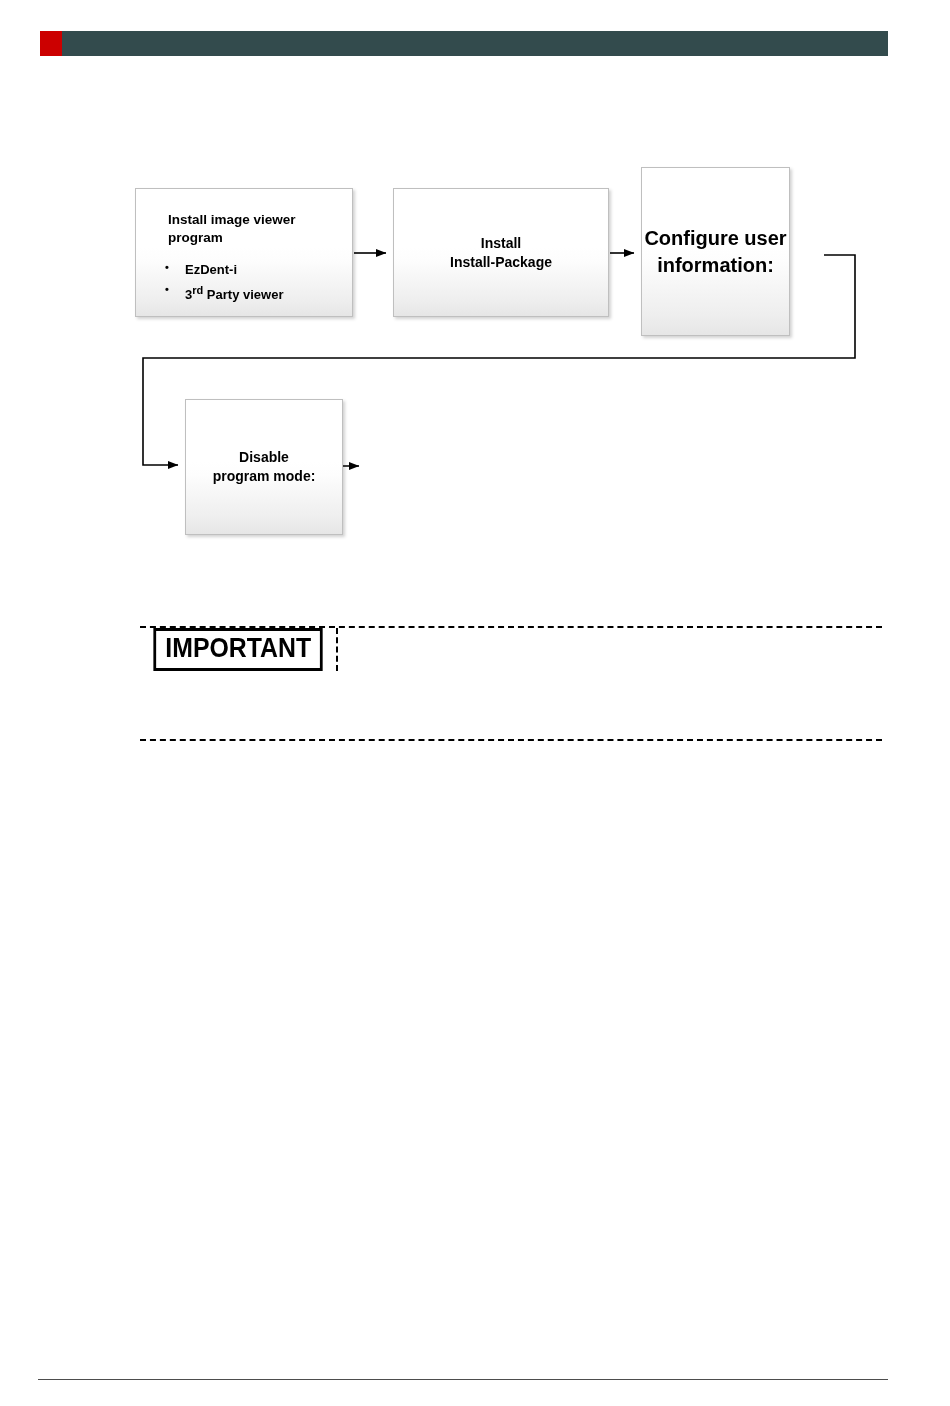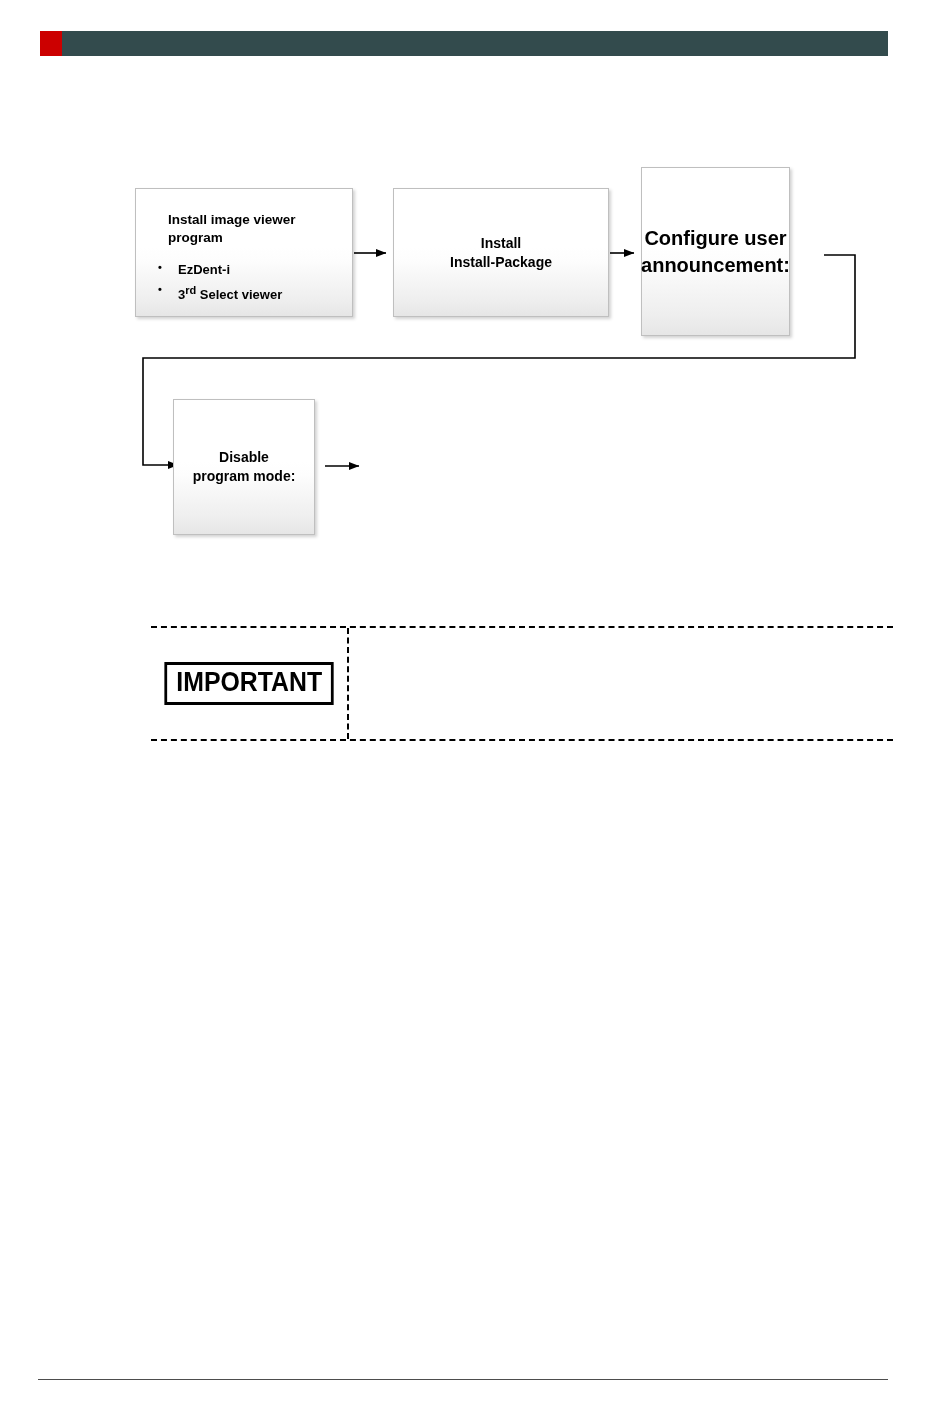--- a/index.html
+++ b/index.html
@@ -80,36 +80,36 @@
   }
   #node-install-package {
     left: 393px; top: 188px; width: 216px; height: 129px;
     font-size: 14px;
   }
   #node-configure-user {
     left: 641px; top: 167px; width: 149px; height: 169px;
     font-size: 20px;
   }
   #node-disable-packing {
-    left: 173px; top: 399px; width: 142px; height: 136px;
+    left: 185px; top: 399px; width: 158px; height: 136px;
     font-size: 14px;
   }
   #node-select-announcement {
     left: 366px; top: 398px; width: 142px; height: 139px;
     font-size: 14px;
   }
 
   .node-title {
     font-size: 13.5px;
     font-weight: bold;
     margin: 0 0 14px 20px;
   }
   .bullet-list {
     list-style: none;
-    margin: 4px;
+    margin: 11px;
     padding: 0;
   }
   .bullet-list li {
     position: relative;
     padding-left: 26px;
     margin-bottom: 4px;
     font-size: 13px;
     font-weight: bold;
   }
   .bullet-list li::before {
@@ -122,29 +122,29 @@
   .sup {
     font-size: 11px;
     vertical-align: super;
     font-weight: bold;
   }
   .stack-line { display: block; }
 
   
   #important-callout {
     position: absolute;
-    left: 151px;
+    left: 140px;
     top: 626px;
     width: 742px;
     height: 115px;
     box-sizing: border-box;
     border-top: 2px dashed #000000;
     border-bottom: 2px dashed #000000;
     display: flex;
-    flex-direction: row;
+    flex-direction: column;
   }
   #important-label-cell {
     width: 198px;
     box-sizing: border-box;
     border-right: 2px dashed #000000;
     display: flex;
     align-items: center;
     justify-content: center;
   }
   #important-badge {
@@ -199,35 +199,35 @@
 
     <polyline points="824,255 855,255 855,358 143,358 143,465 178,465" fill="none" stroke="#000000" stroke-width="1.6" marker-end="url(#arrowhead)"></polyline>
 
     <line x1="325" y1="466" x2="359" y2="466" stroke="#000000" stroke-width="1.6" marker-end="url(#arrowhead)"></line>
   </svg>
 
   <div class="node" id="node-install-viewer">
     <div class="node-title">Install image viewer program</div>
     <ul class="bullet-list">
       <li><span>EzDent-i</span></li>
-      <li><span>3</span><span class="sup">rd</span><span> Select viewer</span></li>
+      <li><span>3</span><span class="sup">rd</span><span> Party viewer</span></li>
     </ul>
   </div>
 
   <div class="node centered" id="node-install-package">
     <div>
       <span class="stack-line">Install</span>
       <span class="stack-line">Install-Package</span>
     </div>
   </div>
 
   <div class="node centered" id="node-configure-user">
     <div>
       <span class="stack-line">Configure user</span>
-      <span class="stack-line">announcement:</span>
+      <span class="stack-line">information:</span>
     </div>
   </div>
 
   <div class="node centered" id="node-disable-packing">
     <div>
       <span class="stack-line">Disable</span>
       <span class="stack-line">program mode:</span>
     </div>
   </div>
 

